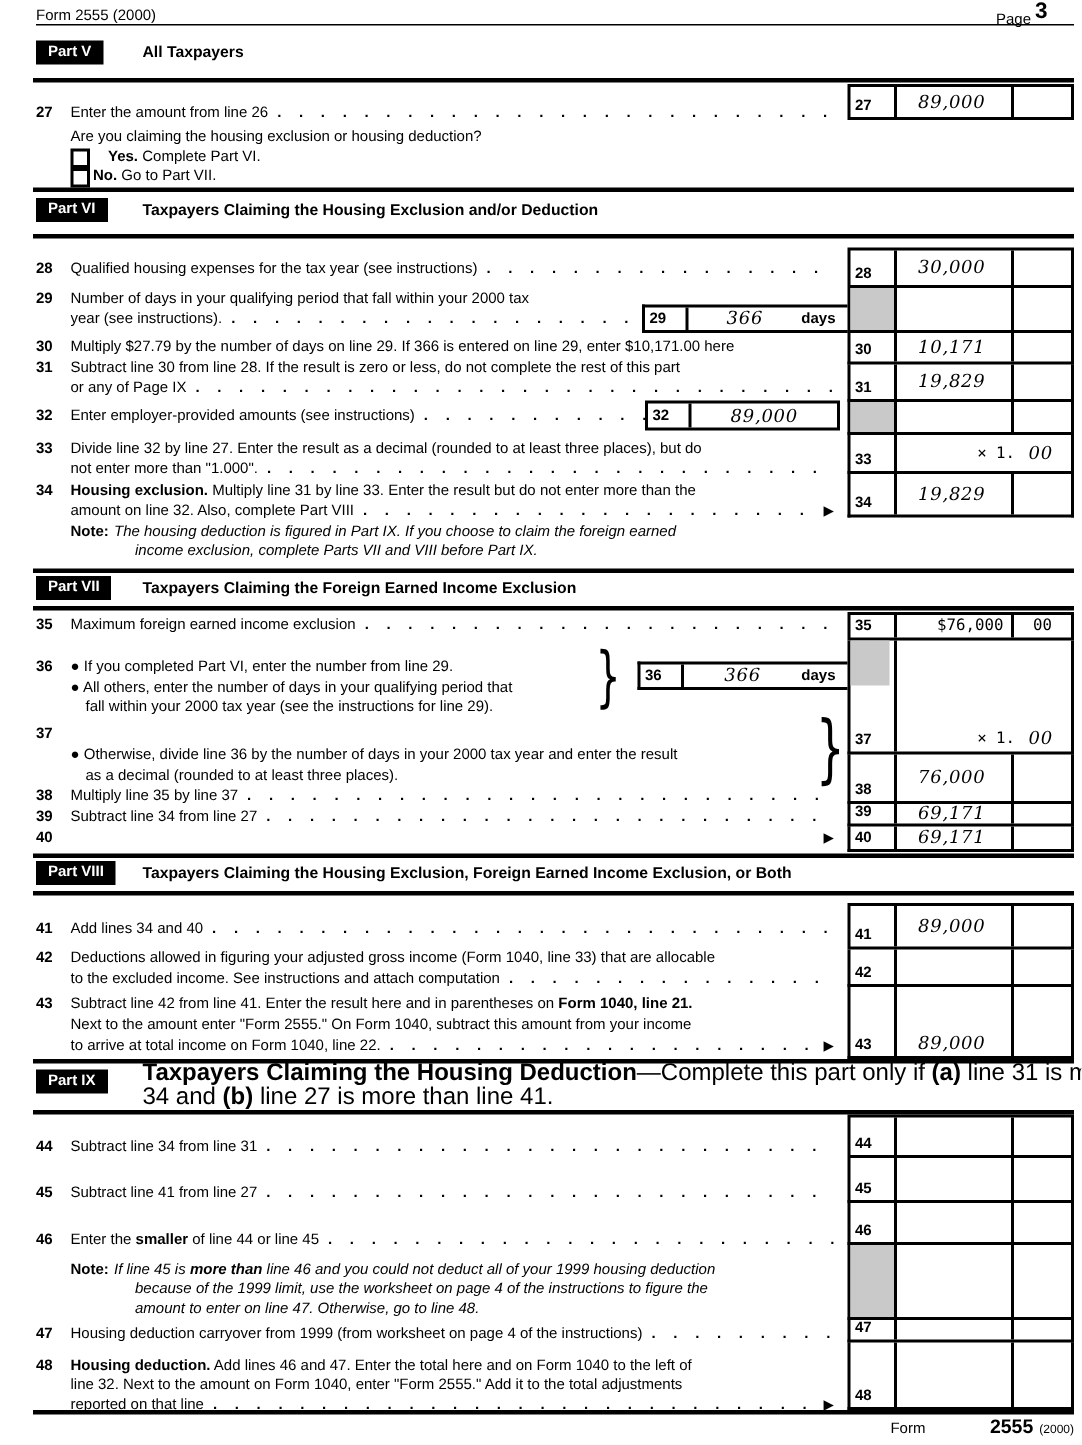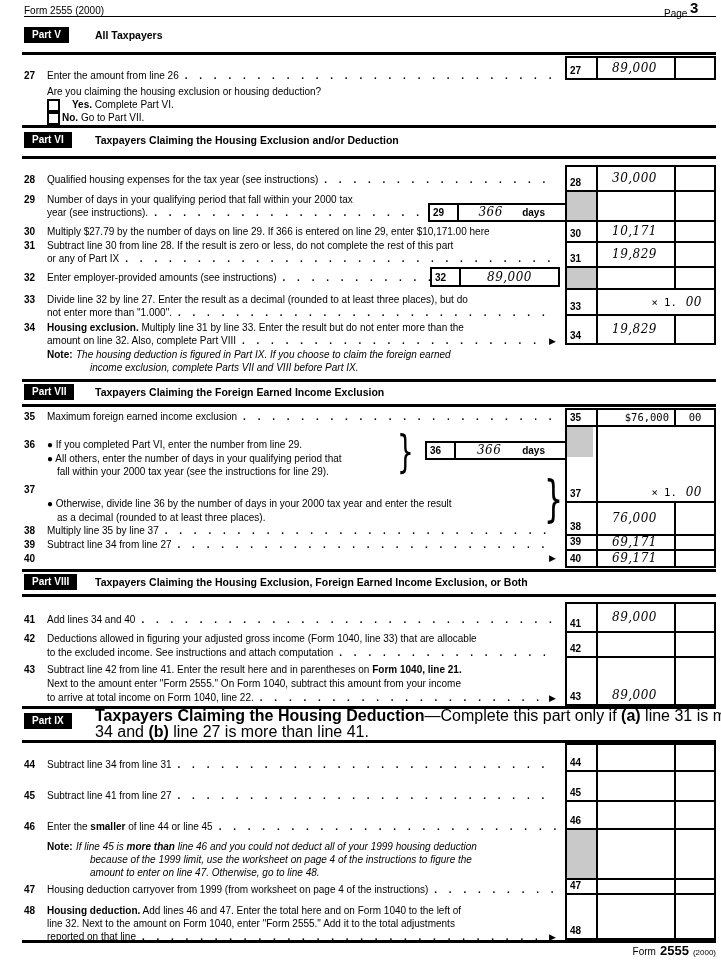--- a/index.html
+++ b/index.html
@@ -42,21 +42,21 @@
   .acell.bottom{align-items:flex-end;padding-bottom:2px;}
   .ccell{position:absolute;right:0;top:0;bottom:0;width:38px;border-left:2px solid #000;
          display:flex;align-items:center;justify-content:center;}
   
   .ibox{position:absolute;border:2px solid #000;border-right:none;display:flex;
         align-items:center;background:#fff;box-sizing:border-box;}
   .ibox.rb{border-right:2px solid #000;}
   .ibox-num{font-weight:bold;width:24px;align-self:stretch;border-right:2px solid #000;
             display:flex;align-items:flex-end;padding:0 0 1px 3px;}
   .ibox-val{flex:1;text-align:center;}
-  .ibox-unit{font-weight:bold;padding-right:20px;}
+  .ibox-unit{font-weight:bold;padding-right:8px;}
   .brace{position:absolute;font-family:"DejaVu Sans",sans-serif;line-height:1;
          transform:scaleX(0.6);transform-origin:left center;}
   .notelabel{position:absolute;left:47px;font-weight:bold;white-space:nowrap;}
 </style>
 </head>
 <body>
 
 <div id="page">
 
   <div class="abs small" style="left:24px;top:4px;">Form 2555 (2000)</div>
@@ -101,21 +101,21 @@
     <span class="ibox-val hand">366</span>
     <span class="ibox-unit">days</span>
   </div>
 
   <div class="lnum" style="top:225px;">30</div>
   <div class="tl" style="top:225px;">Multiply $27.79 by the number of days on line 29. If 366 is entered on line 29, enter $10,171.00 here</div>
 
   <div class="lnum" style="top:239px;">31</div>
   <div class="tl" style="top:239px;">Subtract line 30 from line 28. If the result is zero or less, do not complete the rest of this part</div>
   <div class="tl flexline" style="top:252px;width:509px;">
-    <span class="txt">or any of Part IX</span>
+    <span class="txt">or any of Page IX</span>
     <span class="leader">. . . . . . . . . . . . . . . . . . . . . . . . . . . . . . . . . . . . . . . .</span>
   </div>
 
   <div class="lnum" style="top:271px;">32</div>
   <div class="tl flexline" style="top:271px;width:383px;">
     <span class="txt">Enter employer-provided amounts (see instructions)</span>
     <span class="leader">. . . . . . . . . . . . . . . . . . . . . . . . . . . . . . . . . . . . . . . .</span>
   </div>
   <div class="ibox rb" style="left:430px;top:267px;width:130px;height:20px;">
     <span class="ibox-num">32</span>
@@ -248,21 +248,21 @@
   <div class="tl" style="top:917px;">line 32. Next to the amount on Form 1040, enter "Form 2555." Add it to the total adjustments</div>
   <div class="tl flexline" style="top:930px;width:509px;">
     <span class="txt">reported on that line</span>
     <span class="leader">. . . . . . . . . . . . . . . . . . . . . . . . . . . . . . . . . . . . . . . .</span>
     <span class="arrow">▶</span>
   </div>
 
   <div class="rule" style="top:940px;"></div>
   <div class="abs" style="right:5px;top:944px;display:flex;align-items:baseline;gap:4px;">
     <span class="small">Form</span>
-    <span class="b" style="font-size:13px;">2555</span>
+    <span class="b" style="font-size:13px;margin-left:39px;">2555</span>
     <span style="font-size:8px;">(2000)</span>
   </div>
 
   <div class="grow first" style="top:56px;height:24px;">
     <div class="ncell">27</div>
     <div class="acell">
         <span class="hand">89,000</span>
       </div>
     <div class="ccell"></div>
   </div>

